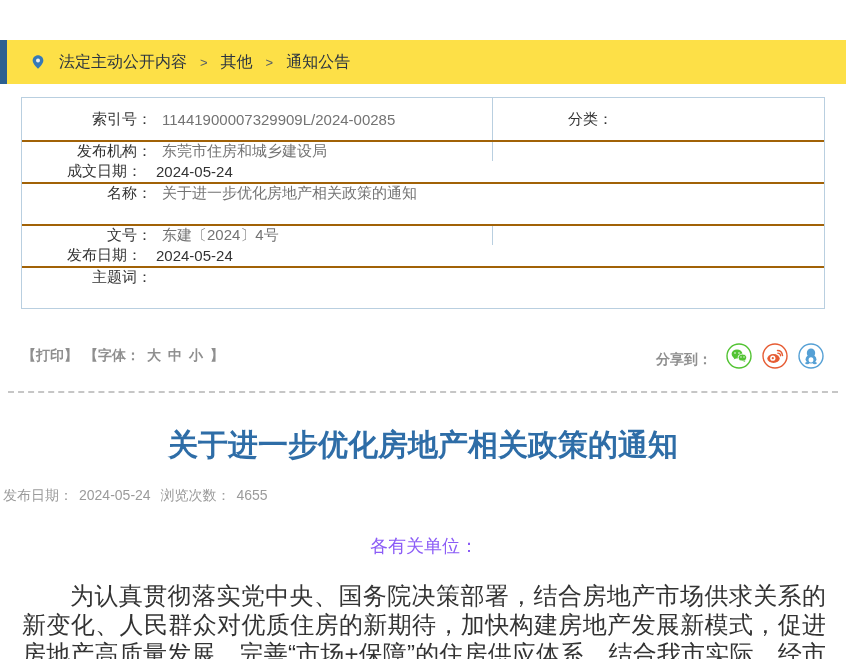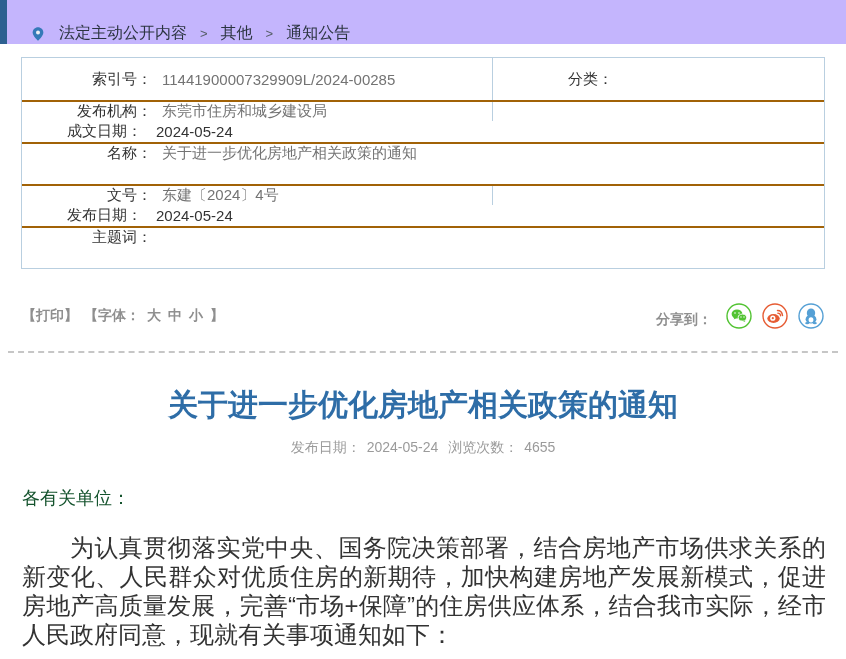--- a/index.html
+++ b/index.html
@@ -8,23 +8,24 @@
     background: #ffffff;
     overflow: hidden;
     font-family: "Liberation Sans", "DejaVu Sans", sans-serif;
     color: #333333;
   }
 
   
   .crumb-bar {
     position: relative;
     height: 44px;
-    background: #c4b5fd;
+    background: #fde047;
     display: flex;
-    align-items: flex-end;
+    align-items: center;
+    margin-top: 40px;
   }
   .crumb-accent {
     position: absolute; left: 0; top: 0;
     width: 7px; height: 44px;
     background: #2d6090;
   }
   .pin { margin-left: 30px; display: flex; align-items: center; }
   .crumb-items { margin-left: 13px; display: flex; align-items: center; gap: 13px; }
   .crumb-item { font-size: 16px; color: #2b3440; cursor: pointer; text-decoration: none; }
   .crumb-sep { font-size: 13px; color: #555d66; }
@@ -74,28 +75,27 @@
   
   .art-title {
     margin-top: 32px;
     text-align: center;
     font-size: 30px;
     font-weight: bold;
     color: #2e6da7;
     line-height: 40px;
   }
   .art-meta {
-    margin-top: 14px;
-    text-align: center;
+    margin-top: 22px;
     font-size: 14px;
     color: #9b9b9b;
   }
   .art-meta span { margin: 0 3px; }
   .art-body { margin: 28px 20px 0 22px; }
-  .salutation { font-size: 18px; color: #14532d; line-height: 26px; }
+  .salutation { font-size: 18px; color: #8b5cf6; line-height: 26px; text-align: center; }
   .paragraph {
     margin-top: 22px;
     font-size: 24px;
     color: #333;
     line-height: 29px;
     text-indent: 2em;
     text-align: justify;
   }
 </style>
 </head>

